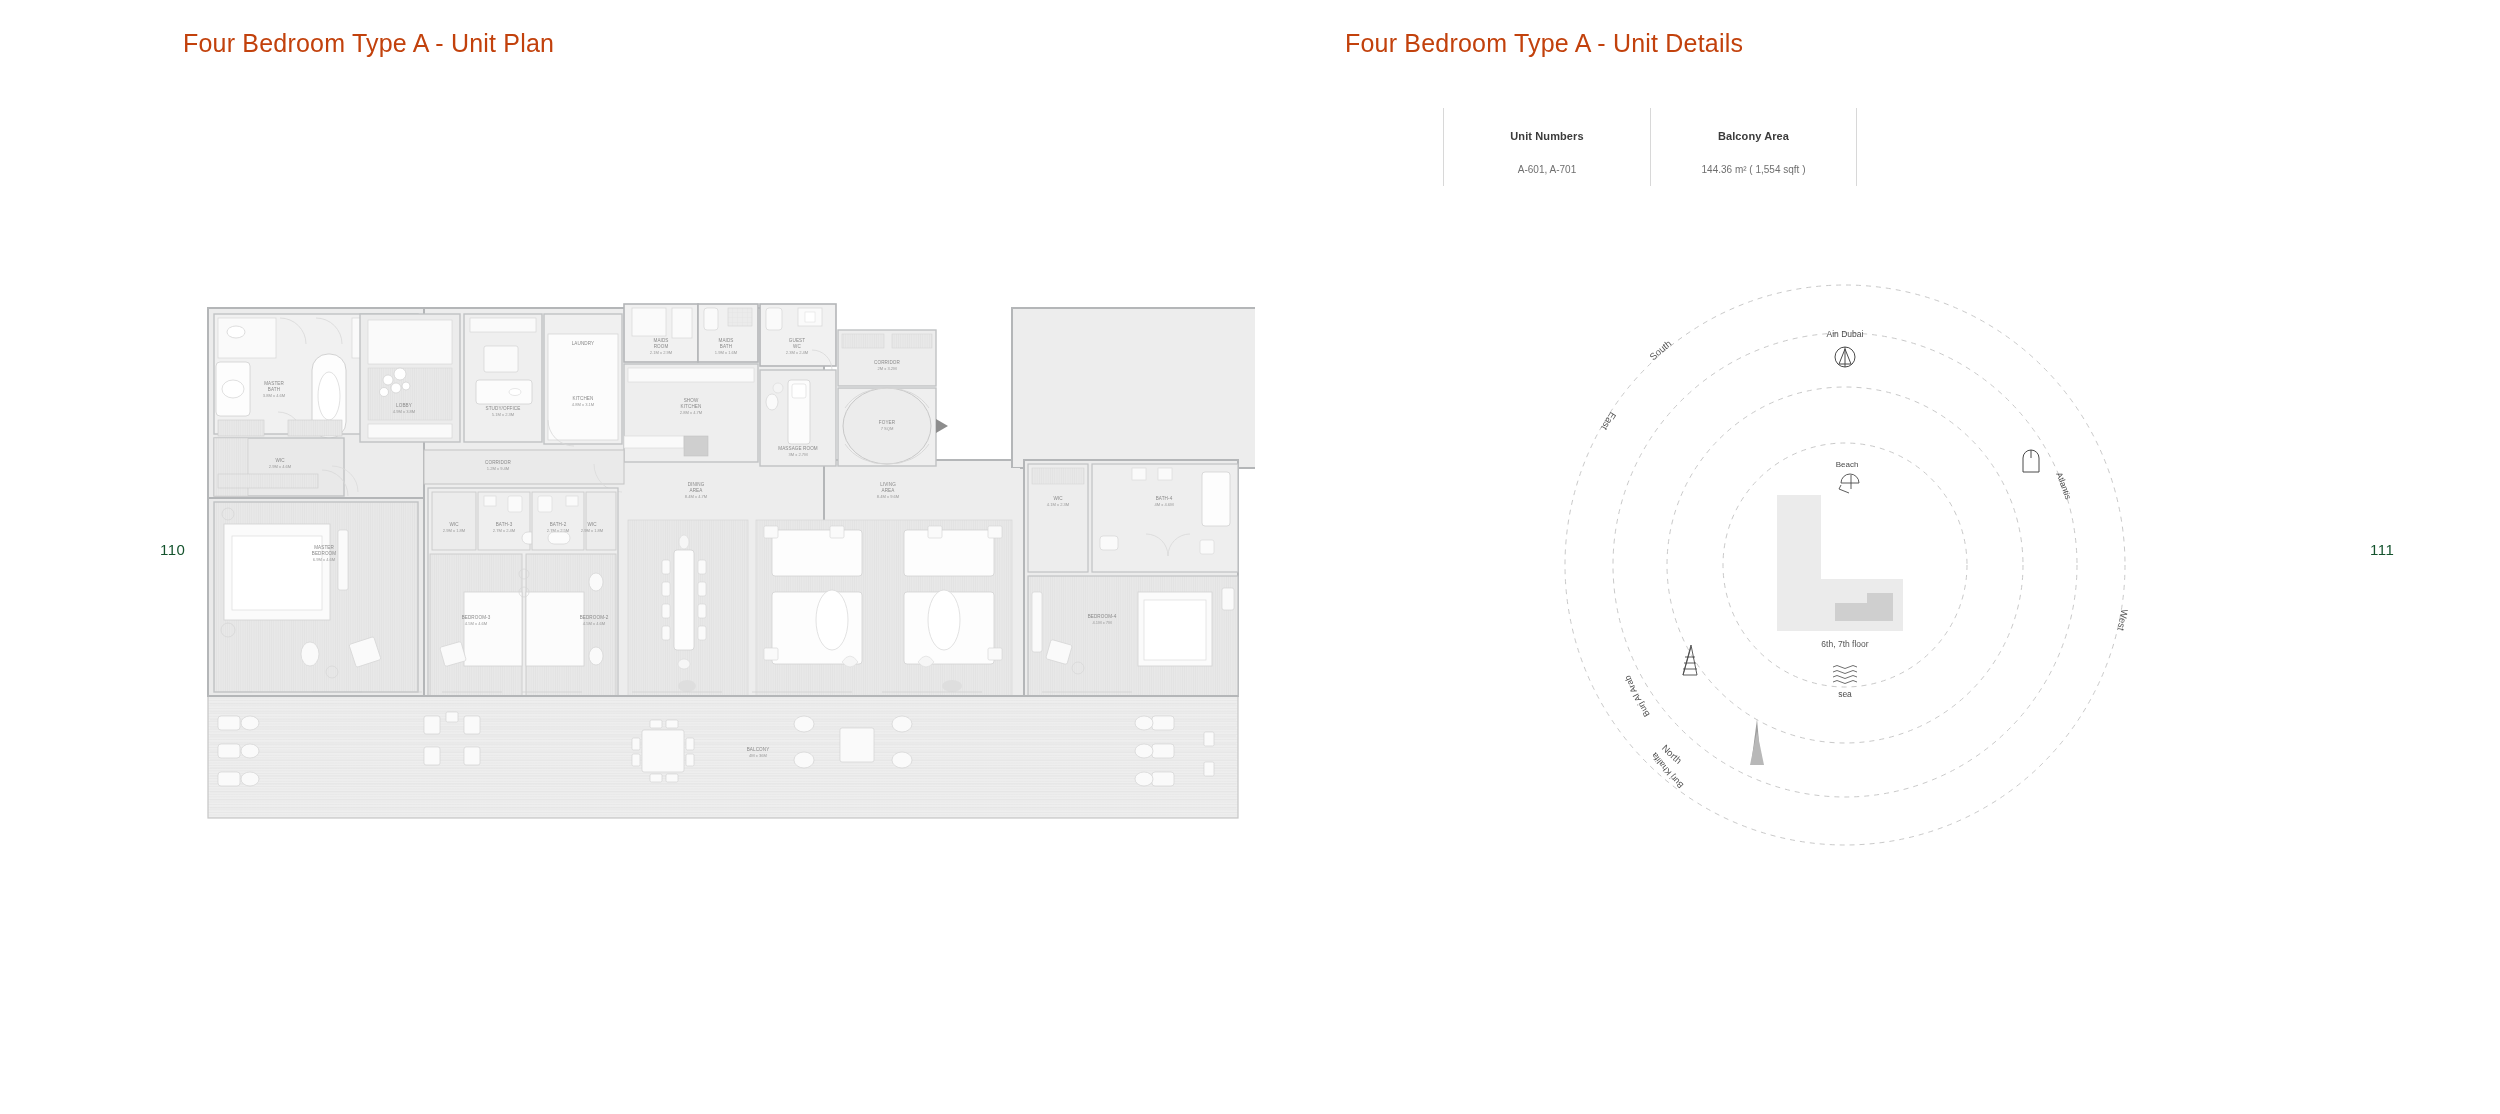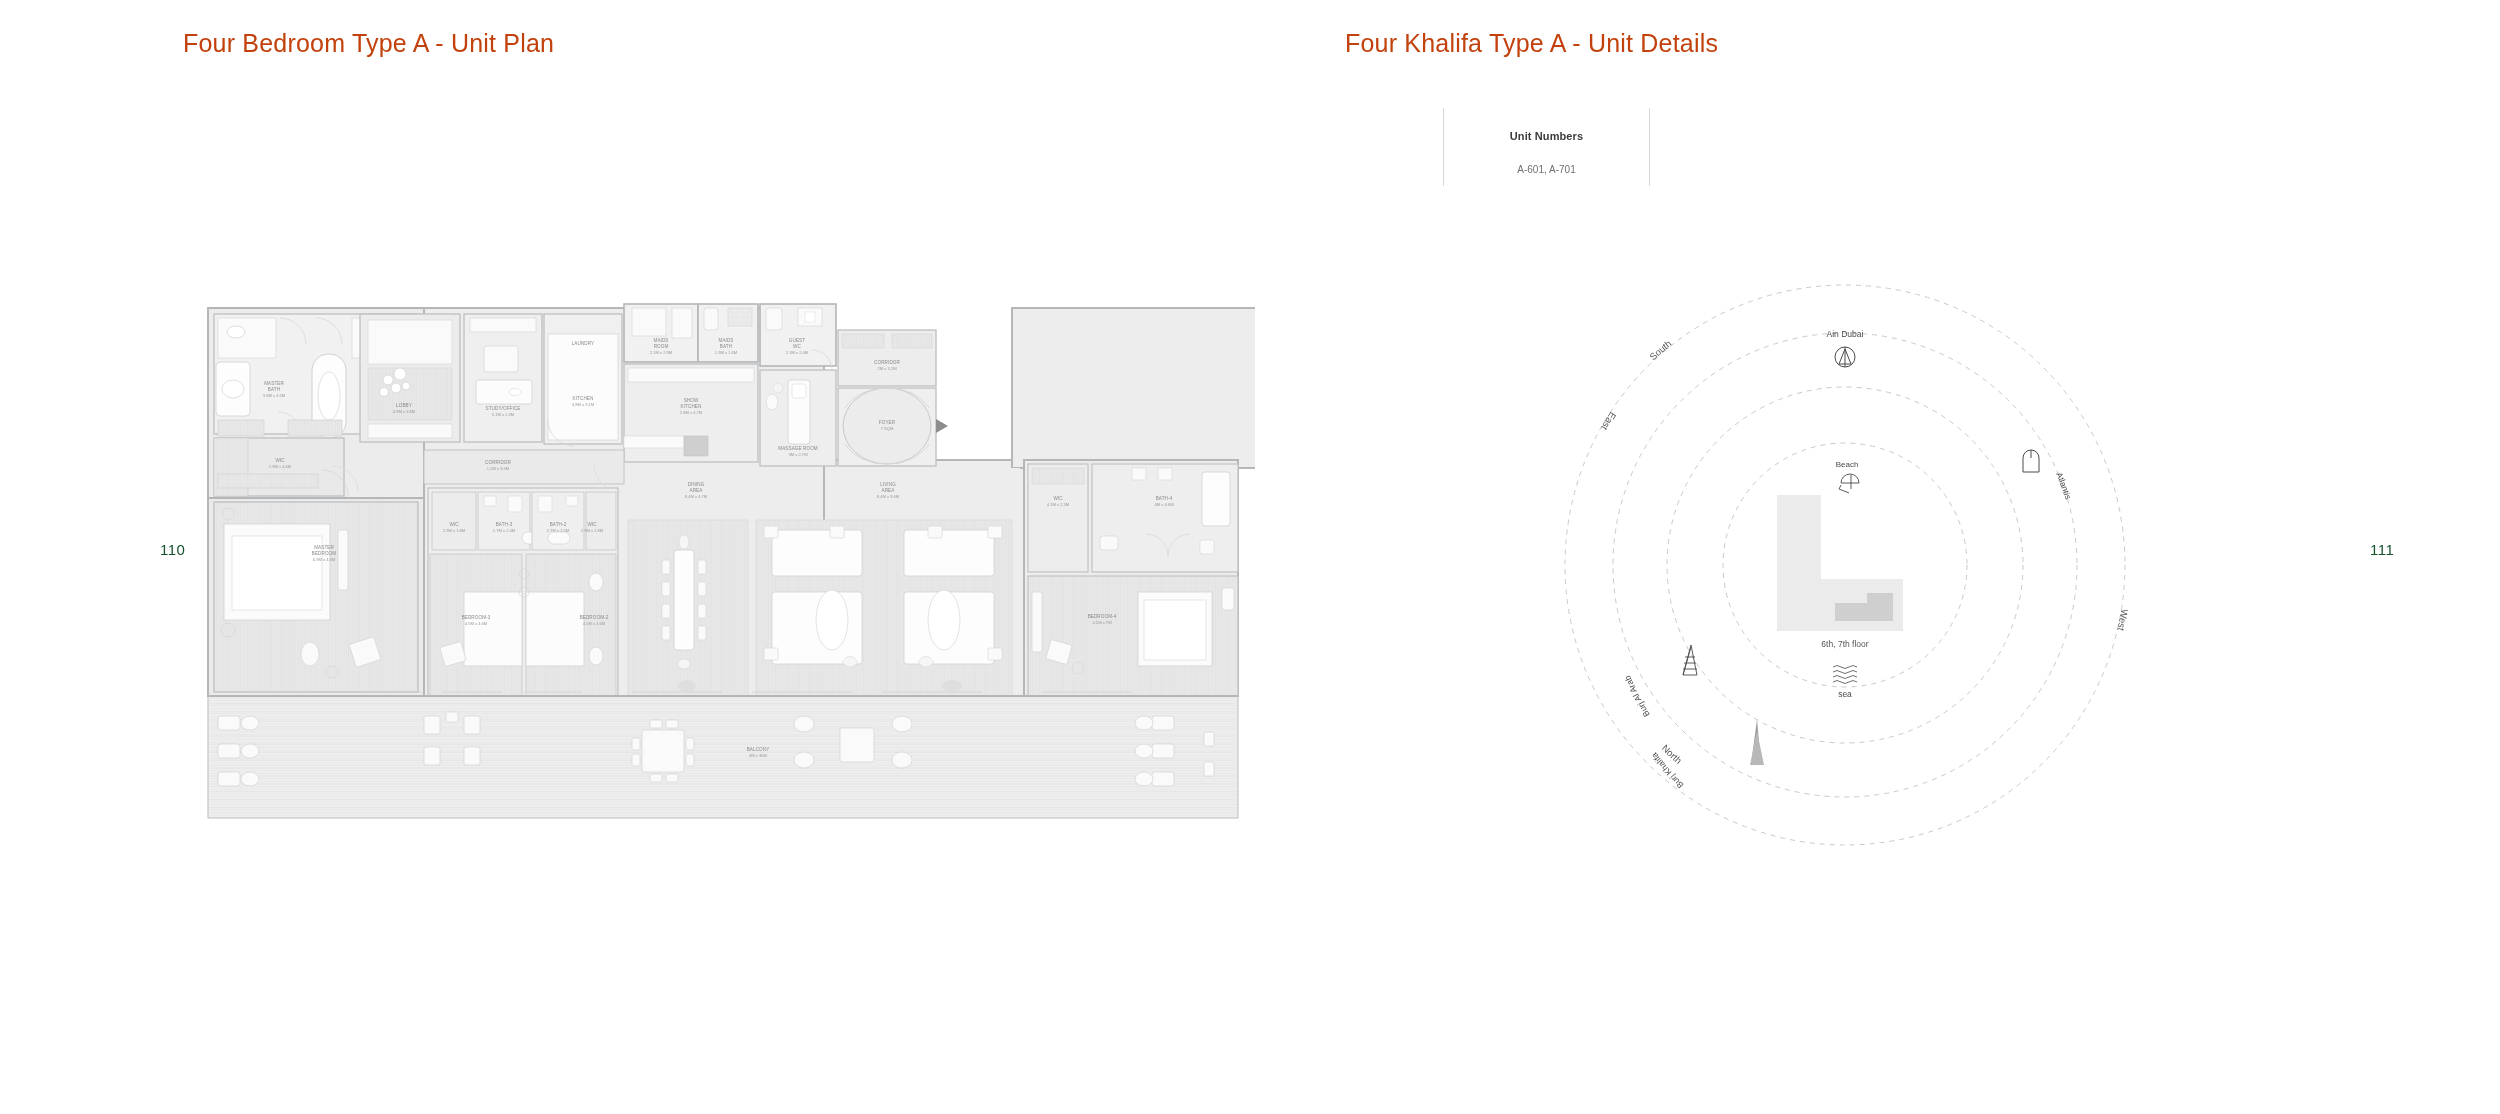--- a/index.html
+++ b/index.html
@@ -496,27 +496,31 @@
           <line x1="330" y1="400" x2="390" y2="400"></line>
       <line x1="440" y1="400" x2="530" y2="400"></line>
           <line x1="560" y1="400" x2="660" y2="400"></line>
       <line x1="690" y1="400" x2="790" y2="400"></line>
           <line x1="850" y1="400" x2="940" y2="400"></line>
     </g>
   </g>
 </svg>
 </div>
 
-<div class="page-title" id="title-right">Four Khalifa Type A - Unit Details</div>
+<div class="page-title" id="title-right">Four Bedroom Type A - Unit Details</div>
 <div class="folio" id="folio-right">111</div>
 
 <div id="details-table">
   <div class="tcol">
     <div class="th">Unit Numbers</div>
     <div class="td">A-601, A-701</div>
+  </div>
+  <div class="tcol">
+    <div class="th">Balcony Area</div>
+    <div class="td">144.36 m² ( 1,554 sqft )</div>
   </div>
 </div>
 
 <div id="orientation-wrap">
 <svg width="700" height="700" viewBox="0 0 700 700" xmlns="http://www.w3.org/2000/svg">
   <defs>
     <path id="arcSouth" d="M 70 350 A 280 280 0 0 1 630 350" fill="none"></path>
     <path id="arcNorth" d="M 90 350 A 260 260 0 0 0 610 350" fill="none"></path>
     <path id="arcWest" d="M 630 350 A 280 280 0 0 1 350 630" fill="none"></path>
     <path id="arcEast" d="M 350 70 A 280 280 0 0 0 70 350" fill="none"></path>

